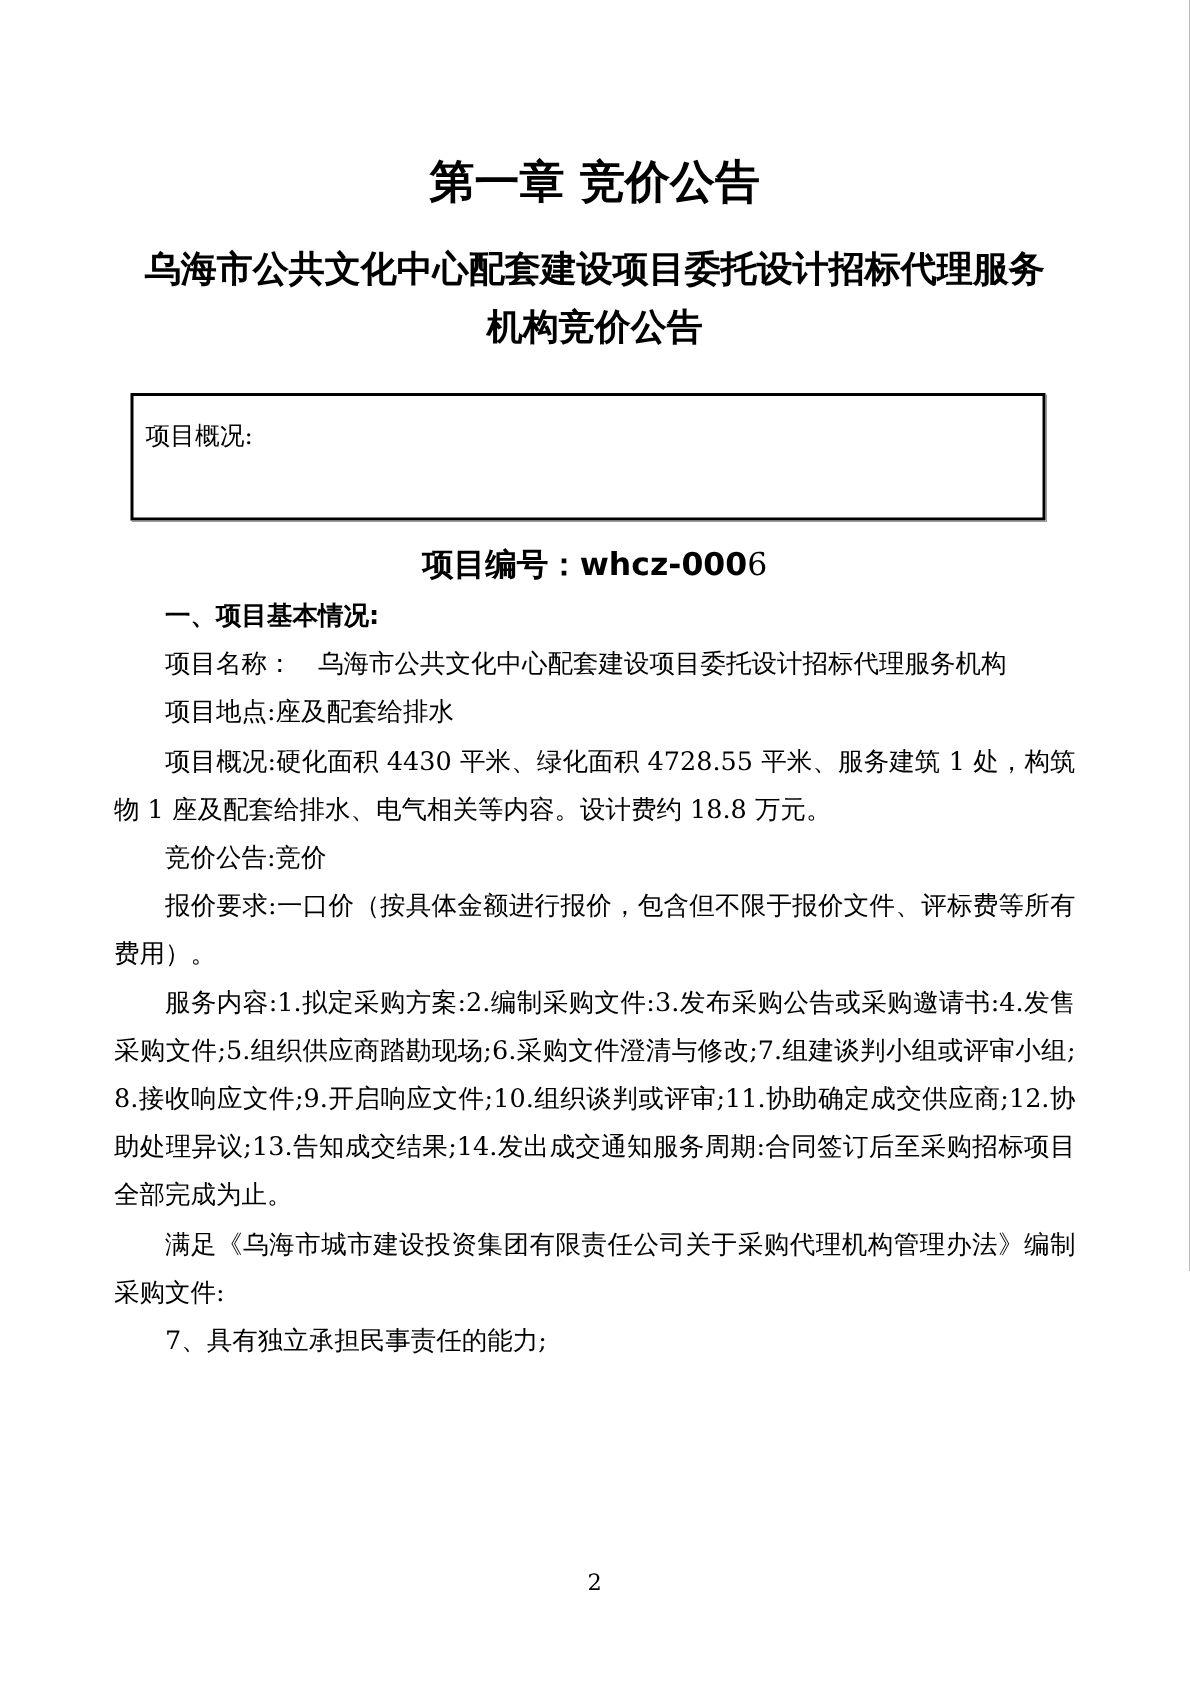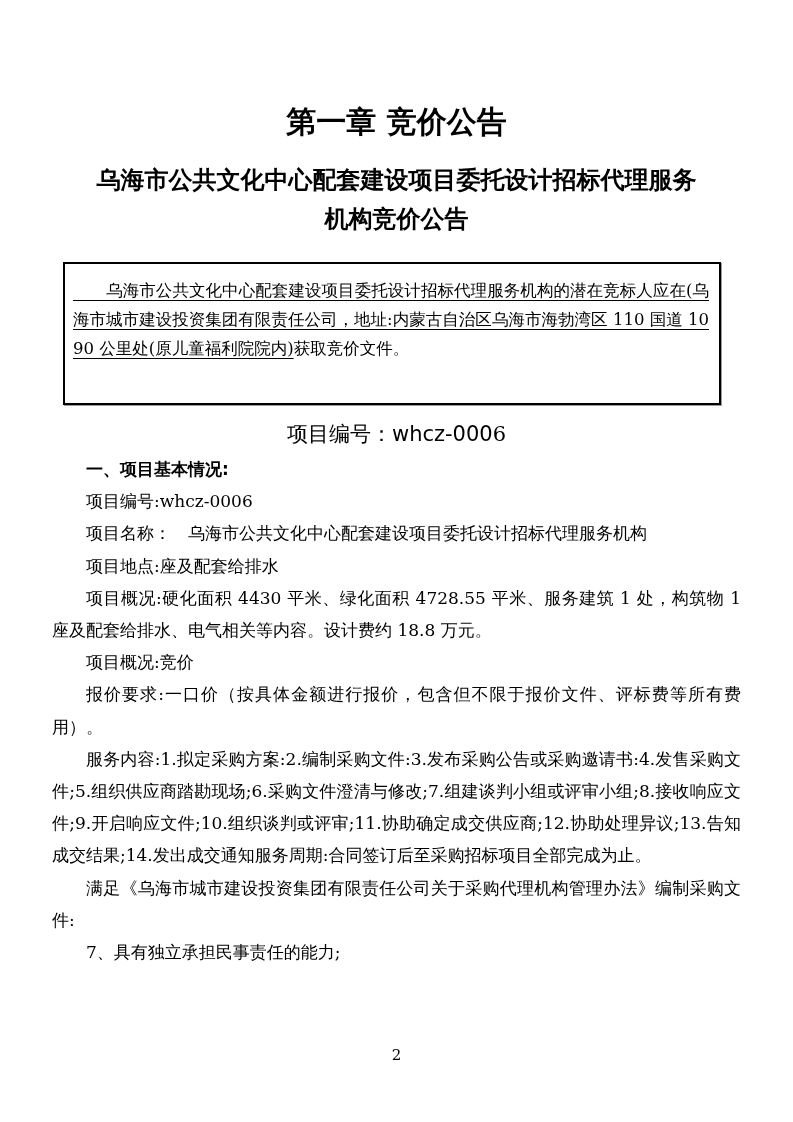--- a/index.html
+++ b/index.html
@@ -1,21 +1,21 @@
 <!DOCTYPE html>
 <html><head>
 <meta charset="utf-8">
 <style>
   html,body { margin:0; padding:0; background:#888; }
   .page {
     width:793px; height:1122px; background:#ffffff; color:#000;
     margin:0 auto; position:relative; overflow:hidden;
     font-family:"DejaVu Serif","Liberation Serif",serif;
   }
-  .content { padding:0 52px; }
+  .content { padding:0 76px; }
   .chapter-title {
     margin:104px 0 0 0; text-align:center;
     font-family:"DejaVu Sans","Liberation Sans",sans-serif;
     font-weight:bold; font-size:30px; line-height:36px;
   }
   .subtitle {
     margin:22px auto 0 auto; max-width:618px; text-align:center;
     font-family:Liberation Mono, monospace;
     font-weight:bold; font-size:24px; line-height:39px;
   }
@@ -26,21 +26,21 @@
     padding:12px 10px 40px 8px;
     font-size:16.5px; line-height:29px;
   }
   .box-label { margin:0; }
   .box-text { margin:0; text-align:justify; word-break:break-all; }
   .u { text-decoration:underline; text-underline-offset:4px; }
   .project-no {
     margin:16px 0 0 0; text-align:center; line-height:26px; font-size:21px;
   }
   .pn-bold {
-    font-family:"DejaVu Sans","Liberation Sans",sans-serif; font-weight:normal;
+    font-family:"DejaVu Sans","Liberation Sans",sans-serif; font-weight:bold;
   }
   .pn-tail { font-family:"DejaVu Serif","Liberation Serif",serif; font-weight:normal; }
   .body { margin-top:6px; }
   .body p {
     margin:0; font-size:17px; line-height:32.2px;
     text-indent:2em; text-align:justify; word-break:break-all;
   }
   .body p.sec-heading {
     font-family:"DejaVu Sans","Liberation Sans",sans-serif; font-weight:bold;
   }
@@ -53,38 +53,37 @@
 <body>
 
 <div class="page">
   <div class="content">
 
     <h1 class="chapter-title">第一章 竞价公告</h1>
 
     <h2 class="subtitle">乌海市公共文化中心配套建设项目委托设计招标代理服务机构竞价公告</h2>
 
     <div class="overview-box">
-      <p class="box-text"><span class="u">　　乌海市公共文化中心配套建设项目委托设计招标代理服务机构的潜在竞标人应在(乌海市城市建设投资集团有限责任公司，地址:内蒙古自治区乌海市海勃湾区 110 国道 1090 公里处(原儿童福利院院内)</span><span>获取竞价文件。</span></p>
+      <p class="box-label">项目概况:</p>
     </div>
 
     <div class="project-no"><span class="pn-bold">项目编号：whcz-000</span><span class="pn-tail">6</span></div>
 
     <div class="body">
 
       <p class="sec-heading">一、项目基本情况:</p>
 
-      <p>项目编号:whcz-0006</p>
 
       <p>项目名称：　乌海市公共文化中心配套建设项目委托设计招标代理服务机构</p>
 
       <p>项目地点:座及配套给排水</p>
 
       <p>项目概况:硬化面积 4430 平米、绿化面积 4728.55 平米、服务建筑 1 处，构筑物 1 座及配套给排水、电气相关等内容。设计费约 18.8 万元。</p>
 
-      <p>项目概况:竞价</p>
+      <p>竞价公告:竞价</p>
 
       <p>报价要求:一口价（按具体金额进行报价，包含但不限于报价文件、评标费等所有费用）。</p>
 
       <p>服务内容:1.拟定采购方案:2.编制采购文件:3.发布采购公告或采购邀请书:4.发售采购文件;5.组织供应商踏勘现场;6.采购文件澄清与修改;7.组建谈判小组或评审小组;8.接收响应文件;9.开启响应文件;10.组织谈判或评审;11.协助确定成交供应商;12.协助处理异议;13.告知成交结果;14.发出成交通知服务周期:合同签订后至采购招标项目全部完成为止。</p>
 
 
       <p>满足《乌海市城市建设投资集团有限责任公司关于采购代理机构管理办法》编制采购文件:</p>
 
       <p>7、具有独立承担民事责任的能力;</p>
 

